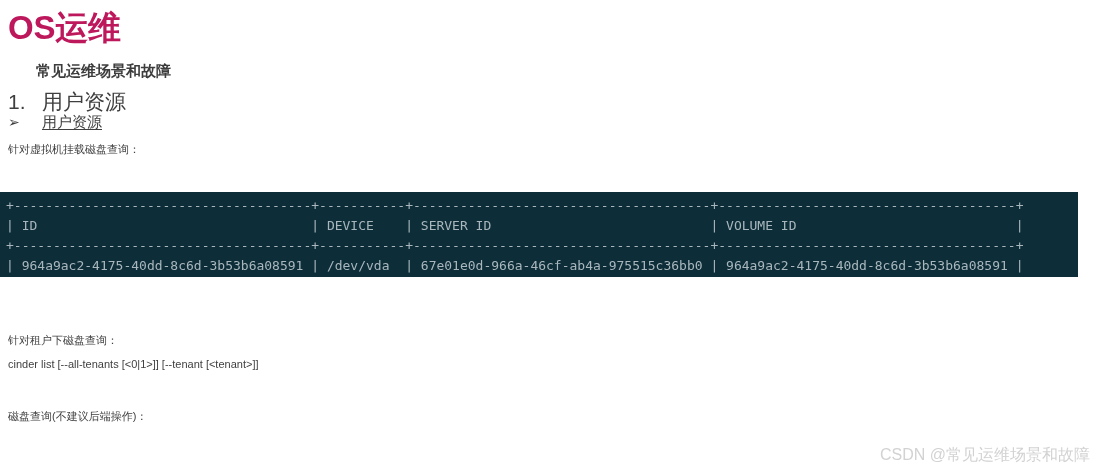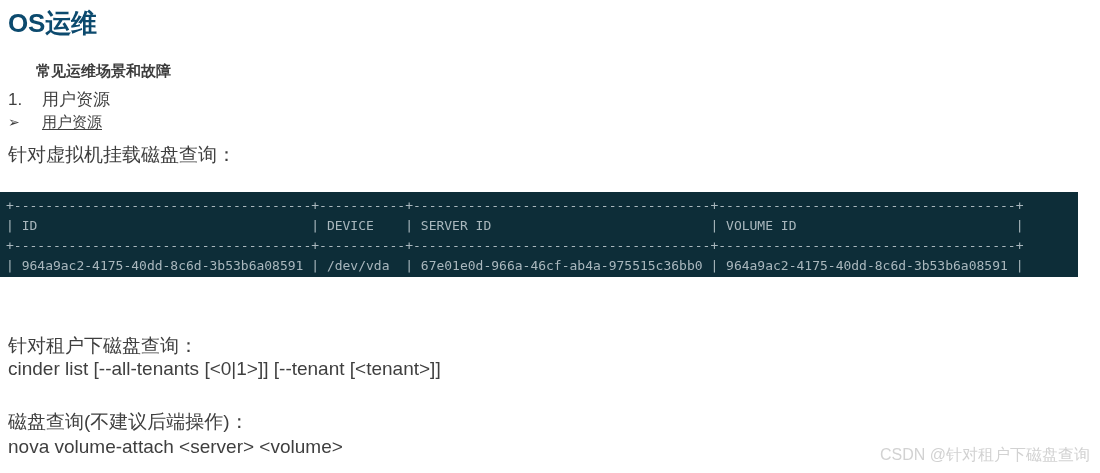--- a/index.html
+++ b/index.html
@@ -23,23 +23,23 @@
     top: 0;
     width: 1100px;
     height: 473px;
   }
 
   
   .doc-title {
     position: absolute;
     left: 8px;
     top: 6px;
-    font-size: 26px;
+    font-size: 33px;
     font-weight: bold;
-    color: #0c4a6e;
+    color: #be185d;
     letter-spacing: -0.2px;
     white-space: nowrap;
   }
 
   
   .section-heading {
     position: absolute;
     left: 8px;
     top: 62px;
     font-size: 15px;
@@ -47,21 +47,21 @@
     color: #3d3d3d;
     white-space: nowrap;
     margin-left: 28px;
   }
 
   
   .ordered-item {
     position: absolute;
     left: 8px;
     top: 88px;
-    font-size: 17px;
+    font-size: 21px;
     color: #3f3f3f;
     white-space: nowrap;
   }
   .ordered-item .num {
     display: inline-block;
     width: 34px;
   }
 
   
   .bullet-item {
@@ -80,21 +80,21 @@
   }
   .bullet-item .bullet-text {
     text-decoration: underline;
     text-underline-offset: 2px;
   }
 
   
   .line {
     position: absolute;
     left: 8px;
-    font-size: 19px;
+    font-size: 11px;
     color: #3f3f3f;
     white-space: nowrap;
   }
   .line-desc1  { top: 142px; }
   .line-cmd1   { top: 167px; }
   .line-desc2  { top: 333px; }
   .line-cmd2   { top: 358px; }
   .line-desc3  { top: 409px; }
   .line-cmd3   { top: 436px; }
 
@@ -157,17 +157,16 @@
 | 964a9ac2-4175-40dd-8c6d-3b53b6a08591 | /dev/vda  | 67e01e0d-966a-46cf-ab4a-975515c36bb0 | 964a9ac2-4175-40dd-8c6d-3b53b6a08591 |
 +--------------------------------------+-----------+--------------------------------------+--------------------------------------+</pre>
   </div>
 
   <div class="line line-desc2">针对租户下磁盘查询：</div>
 
   <div class="line line-cmd2">cinder list [--all-tenants [&lt;0|1&gt;]] [--tenant [&lt;tenant&gt;]]</div>
 
   <div class="line line-desc3">磁盘查询(不建议后端操作)：</div>
 
-  <div class="line line-cmd3">nova volume-attach  &lt;server&gt; &lt;volume&gt;</div>
 
-  <div class="watermark">CSDN @针对租户下磁盘查询</div>
+  <div class="watermark">CSDN @常见运维场景和故障</div>
 
 </div>
 
 </body></html>

